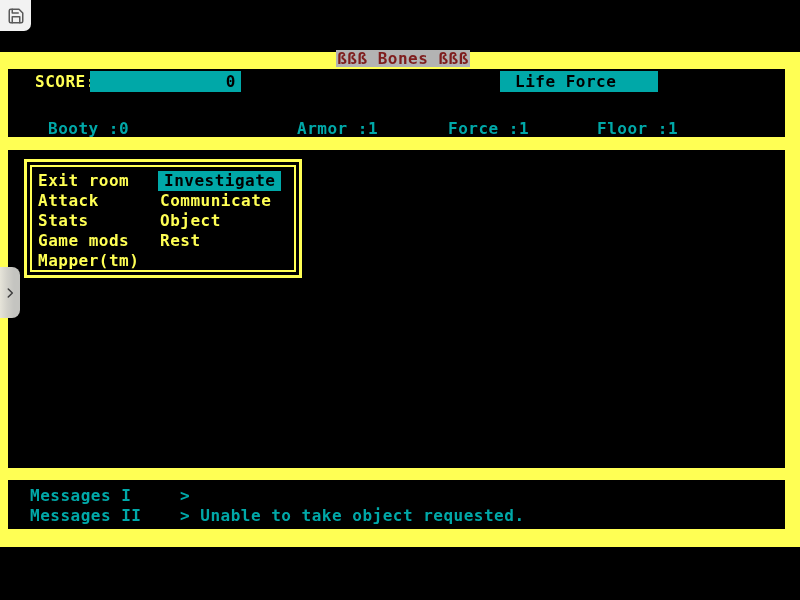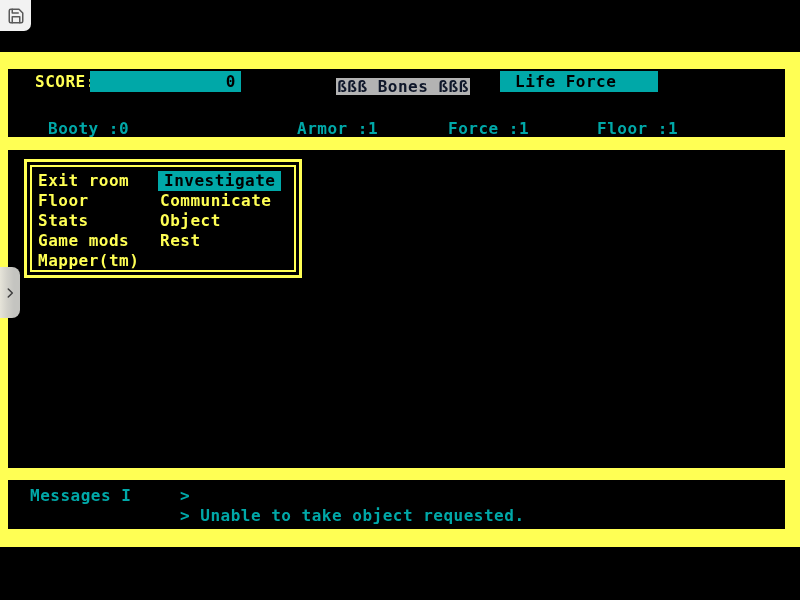--- a/index.html
+++ b/index.html
@@ -22,21 +22,21 @@
   .drawer-handle{
     position:absolute;left:0;top:267px;width:20px;height:51px;z-index:6;
     background:linear-gradient(90deg,#e6e4d9 0%,#d2d1ca 35%,#c4c4c0 70%);
     border-radius:0 8px 8px 0;display:flex;align-items:center;cursor:pointer;
     padding-left:3px;box-sizing:border-box;
   }
   
   .yellow-field{position:absolute;left:0;top:52px;width:800px;height:495px;background:var(--yellow);z-index:1;}
   .title-box{
     position:absolute;left:336px;top:50px;width:134px;height:17px;z-index:3;
-    background:var(--title-bg);color:#0f172a;text-align:center;line-height:17px;margin-top:28px;
+    background:var(--title-bg);color:#7f1d1d;text-align:center;line-height:17px;
   }
   .panel{position:absolute;background:#000;z-index:2;}
   .panel-status{left:8px;top:69px;width:777px;height:68px;}
   .panel-main{left:8px;top:150px;width:777px;height:318px;}
   .panel-messages{left:8px;top:480px;width:777px;height:49px;}
 
   .panel-status .score-label{position:absolute;left:27px;top:2px;color:var(--yellow);line-height:21px;}
   .score-bar{
     position:absolute;left:82px;top:2px;width:151px;height:21px;background:var(--teal);
     color:#000;text-align:right;line-height:21px;padding-right:5px;box-sizing:border-box;
@@ -107,37 +107,38 @@
   </div>
 
   <div class="panel panel-main">
     <div class="menu-box">
       <div class="menu-inner">
         <div class="menu-row">
           <span class="menu-cell-left menu-item">Exit room</span>
           <span class="menu-item selected">Investigate</span>
         </div>
         <div class="menu-row">
-          <span class="menu-cell-left menu-item">Floor</span>
+          <span class="menu-cell-left menu-item">Attack</span>
           <span class="menu-item">Communicate</span>
         </div>
         <div class="menu-row">
           <span class="menu-cell-left menu-item">Stats</span>
           <span class="menu-item">Object</span>
         </div>
         <div class="menu-row">
           <span class="menu-cell-left menu-item">Game mods</span>
           <span class="menu-item">Rest</span>
         </div>
         <div class="menu-row">
           <span class="menu-cell-left menu-item">Mapper(tm)</span>
         </div>
       </div>
     </div>
   </div>
 
   <div class="panel panel-messages">
     <span class="msg-label msg-r1">Messages I</span>
     <span class="msg-content msg-r1">&gt;</span>
+    <span class="msg-label msg-r2">Messages II</span>
     <span class="msg-content msg-r2">&gt; Unable to take object requested.</span>
   </div>
 
 </div>
 
 </body></html>

